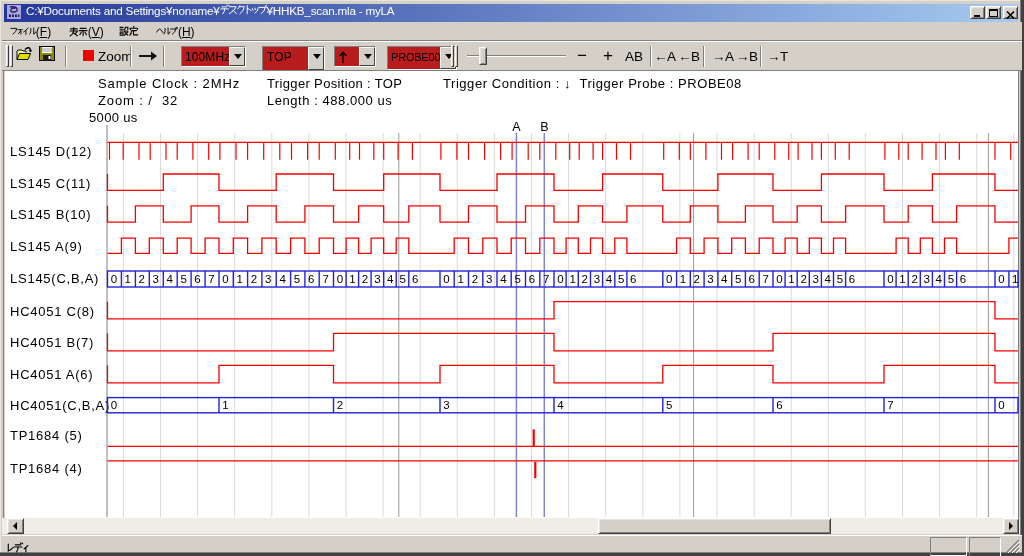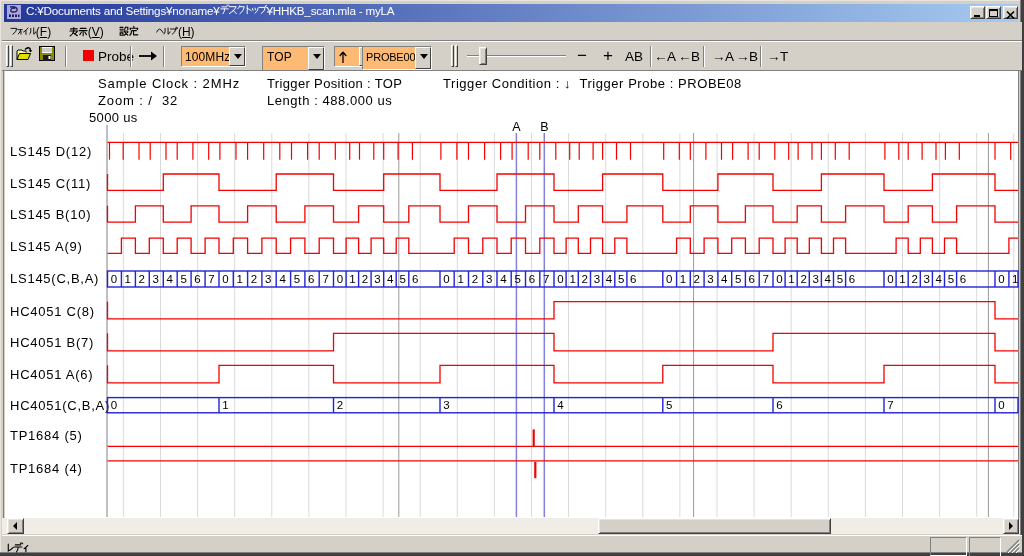--- a/index.html
+++ b/index.html
@@ -1,18 +1,18 @@
 <!DOCTYPE html>
 <html><head><meta charset="utf-8"><style>
 * { margin:0; padding:0; box-sizing:border-box; }
 html,body { width:1024px; height:556px; overflow:hidden; }
 body { background:#d4d0c8; font-family:"Liberation Sans",sans-serif; position:relative; }
 .abs { position:absolute; }
 .btn { background:#d4d0c8; border-top:1px solid #fff; border-left:1px solid #fff; border-right:1px solid #404040; border-bottom:1px solid #404040; box-shadow:inset 1px 1px 0 #e6e3dc, inset -1px -1px 0 #808080; }
-.combo { background:#fdba74; border-top:1.5px solid #808080; border-left:1.5px solid #808080; border-right:1.5px solid #fff; border-bottom:1.5px solid #fff; position:absolute;padding-left:40px; }
+.combo { background:#b91c1c; border-top:1.5px solid #808080; border-left:1.5px solid #808080; border-right:1.5px solid #fff; border-bottom:1.5px solid #fff; position:absolute;padding-left:40px; }
 .combo .txt { position:absolute; left:4px; top:3px; font-size:12px; letter-spacing:0.2px; color:#000; white-space:pre; }
 .combo .dd { position:absolute; right:0; top:0; bottom:0; width:16px; background:#d4d0c8; border-top:1px solid #fff; border-left:1px solid #fff; border-right:1px solid #404040; border-bottom:1px solid #404040; }
 .combo .dd:after { content:""; position:absolute; left:3.5px; top:6px; border:4px solid transparent; border-top:5px solid #000; }
 .sep { position:absolute; top:46px; height:21px; width:2px; border-left:1px solid #808080; border-right:1px solid #fff; }
 .grip { position:absolute; top:45px; height:22px; width:3px; border-top:1px solid #fff; border-left:1px solid #fff; border-right:1px solid #404040; border-bottom:1px solid #404040; background:#d4d0c8; }
 .tbt { position:absolute; font-size:13.5px; color:#000; top:49px; }
 .panel { position:absolute; border-top:1px solid #808080; border-left:1px solid #808080; border-right:1px solid #fff; border-bottom:1px solid #fff; font-size:11.5px; color:#000; padding:17px 0 0 3px; }
 </style></head>
 <body>
 <div class="abs" style="left:0;top:0;width:1024px;height:556px;background:#d4d0c8"></div>
@@ -130,42 +130,42 @@
 <svg class="abs" xmlns="http://www.w3.org/2000/svg" style="left:39px;top:46px" width="16" height="15" viewBox="0 0 16 15">
 <rect x="0.5" y="0.5" width="15" height="14" fill="#8a8a00" stroke="#000"></rect>
 <rect x="3" y="1" width="10" height="6" fill="#fff"></rect>
 <rect x="3" y="2.5" width="10" height="1" fill="#999"></rect>
 <rect x="3" y="4.5" width="10" height="1" fill="#999"></rect>
 <rect x="4" y="9" width="8" height="6" fill="#1a1a1a"></rect>
 <rect x="9.5" y="10" width="2" height="3" fill="#fff"></rect>
 </svg>
 <div class="sep" style="left:65px"></div>
 <div class="abs" style="left:83px;top:50px;width:11px;height:11px;background:#f20000"></div>
-<div class="tbt" style="left:98px">Probe</div>
+<div class="tbt" style="left:98px">Zoom</div>
 <div class="sep" style="left:130px"></div>
 <svg class="abs" xmlns="http://www.w3.org/2000/svg" style="left:138px;top:49px" width="20" height="14" viewBox="0 0 20 14">
     <path d="M1,7 H15" stroke="#000" stroke-width="1.8"></path>
     <path d="M13,2.5 L19,7 L13,11.5 Z" fill="#000"></path>
   </svg>
 <div class="sep" style="left:163px"></div>
 <div class="combo" style="left:181px;top:46px;width:65px;height:21px">
     <span class="txt" style="left:3px;letter-spacing:0.1px">100MHz</span>
     <span class="dd"></span>
   </div>
 <div class="combo" style="left:262px;top:46px;width:63px;height:25px">
     <span class="txt">TOP</span>
     <span class="dd"></span>
   </div>
 <div class="combo" style="left:334px;top:46px;width:30px;height:21px">
     <svg xmlns="http://www.w3.org/2000/svg" style="position:absolute;left:3px;top:3px" width="10" height="14" viewBox="0 0 10 14">
       <path d="M5,13 V3 M5,2 L1.8,6 M5,2 L8.2,6" stroke="#000" stroke-width="1.3" fill="none"></path>
     </svg>
     <span class="dd"></span>
   </div>
-<div class="combo" style="left:362px;top:46px;width:70px;height:24px">
+<div class="combo" style="left:387px;top:46px;width:70px;height:24px">
     <span class="txt" style="left:3px;font-size:11px;letter-spacing:-0.2px;top:4px">PROBE00</span>
     <span class="dd"></span>
   </div>
 <div class="grip" style="left:451px"></div>
 <div class="grip" style="left:455px"></div>
 <div class="abs" style="left:467px;top:55px;width:99px;height:2px;border-top:1px solid #808080;border-bottom:1px solid #fff"></div>
 <div class="abs btn" style="left:479px;top:47px;width:8px;height:18px"></div>
 <div class="tbt" style="left:577px;top:46px;font-size:17px">−</div>
 <div class="tbt" style="left:603px;top:46px;font-size:17px">+</div>
 <div class="tbt" style="left:625px">AB</div>

